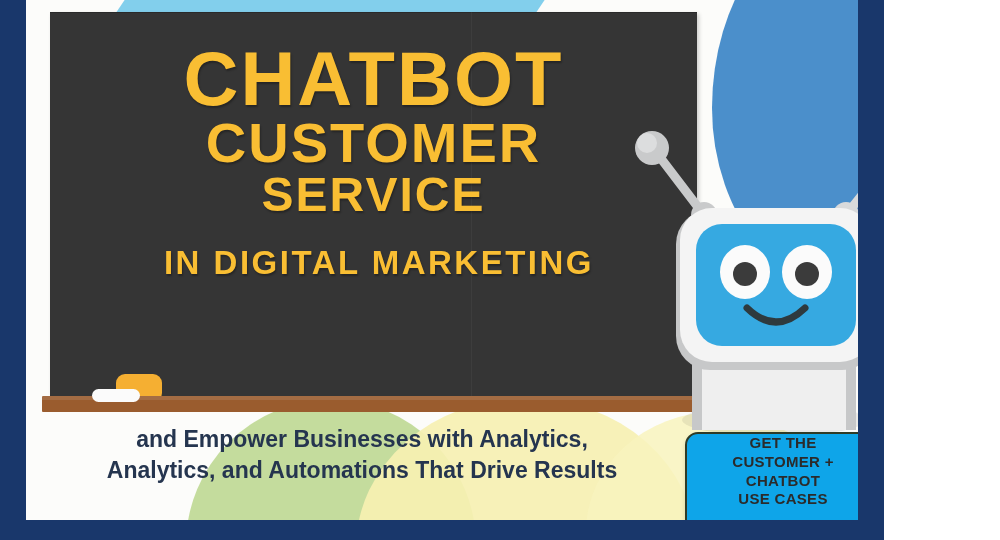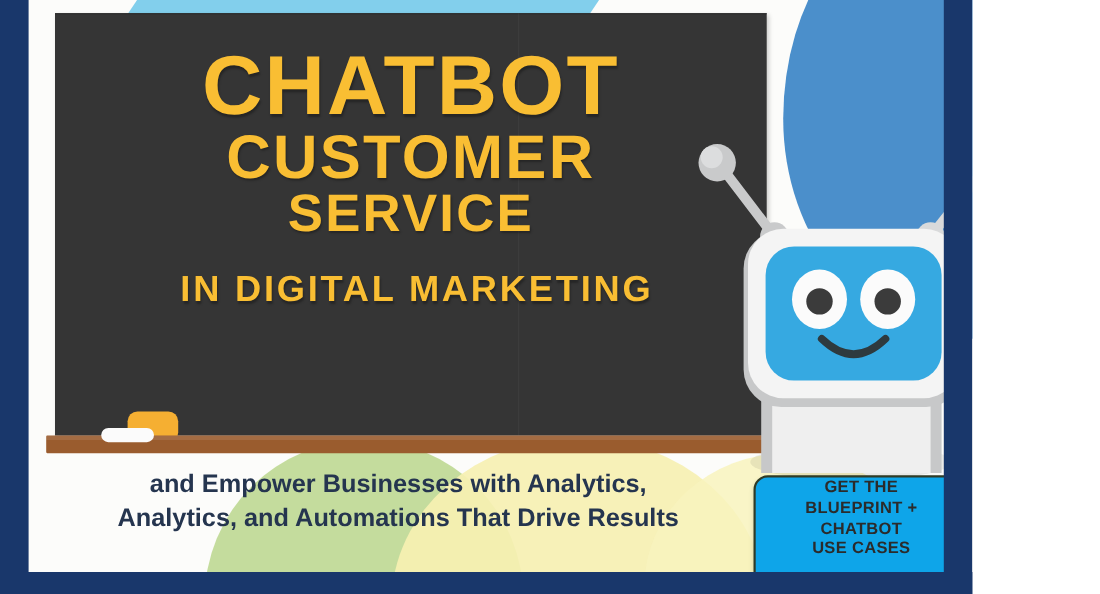--- a/index.html
+++ b/index.html
@@ -283,21 +283,21 @@
         <circle cx="119" cy="164" r="12" fill="#3B3B3B"></circle>
         <circle cx="181" cy="164" r="12" fill="#3B3B3B"></circle>
 
         <path d="M121 198 Q150 226 179 198" stroke="#2E3A3E" stroke-width="7" fill="none" stroke-linecap="round"></path>
       </svg>
     </div>
 
     <div class="cta">
       <div class="cta-text">
         <div>GET THE</div>
-        <div>BLUEPRINT +</div>
+        <div>CUSTOMER +</div>
         <div>CHATBOT</div>
         <div>USE CASES</div>
       </div>
     </div>
 
   </div>
 
   <div class="frame-left"></div>
   <div class="frame-right"></div>
   <div class="frame-bottom"></div>

